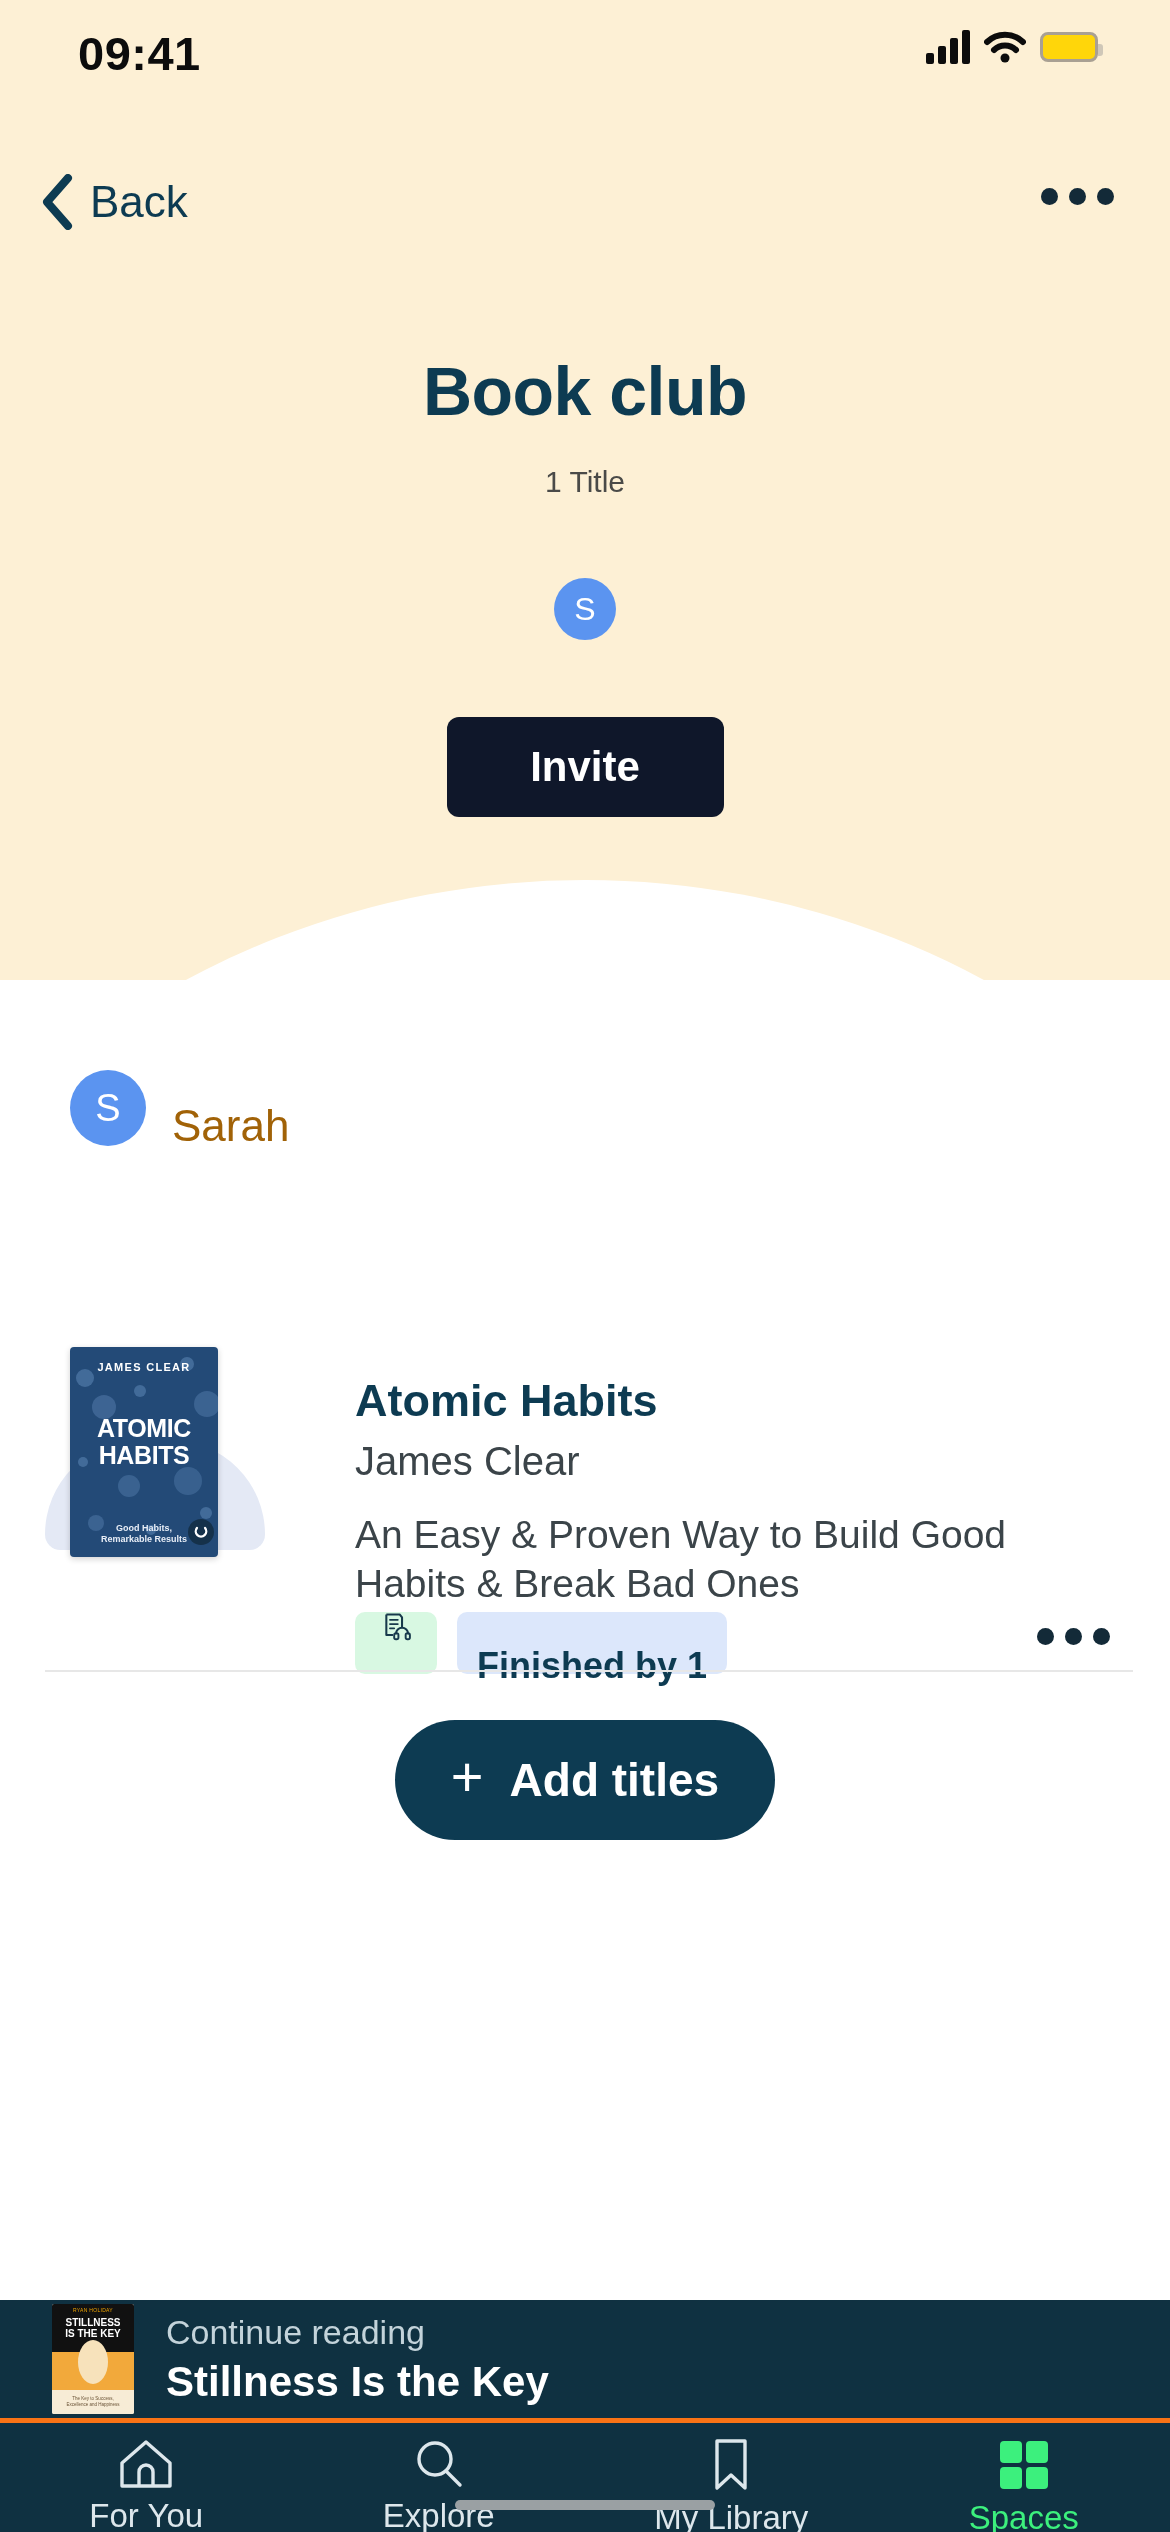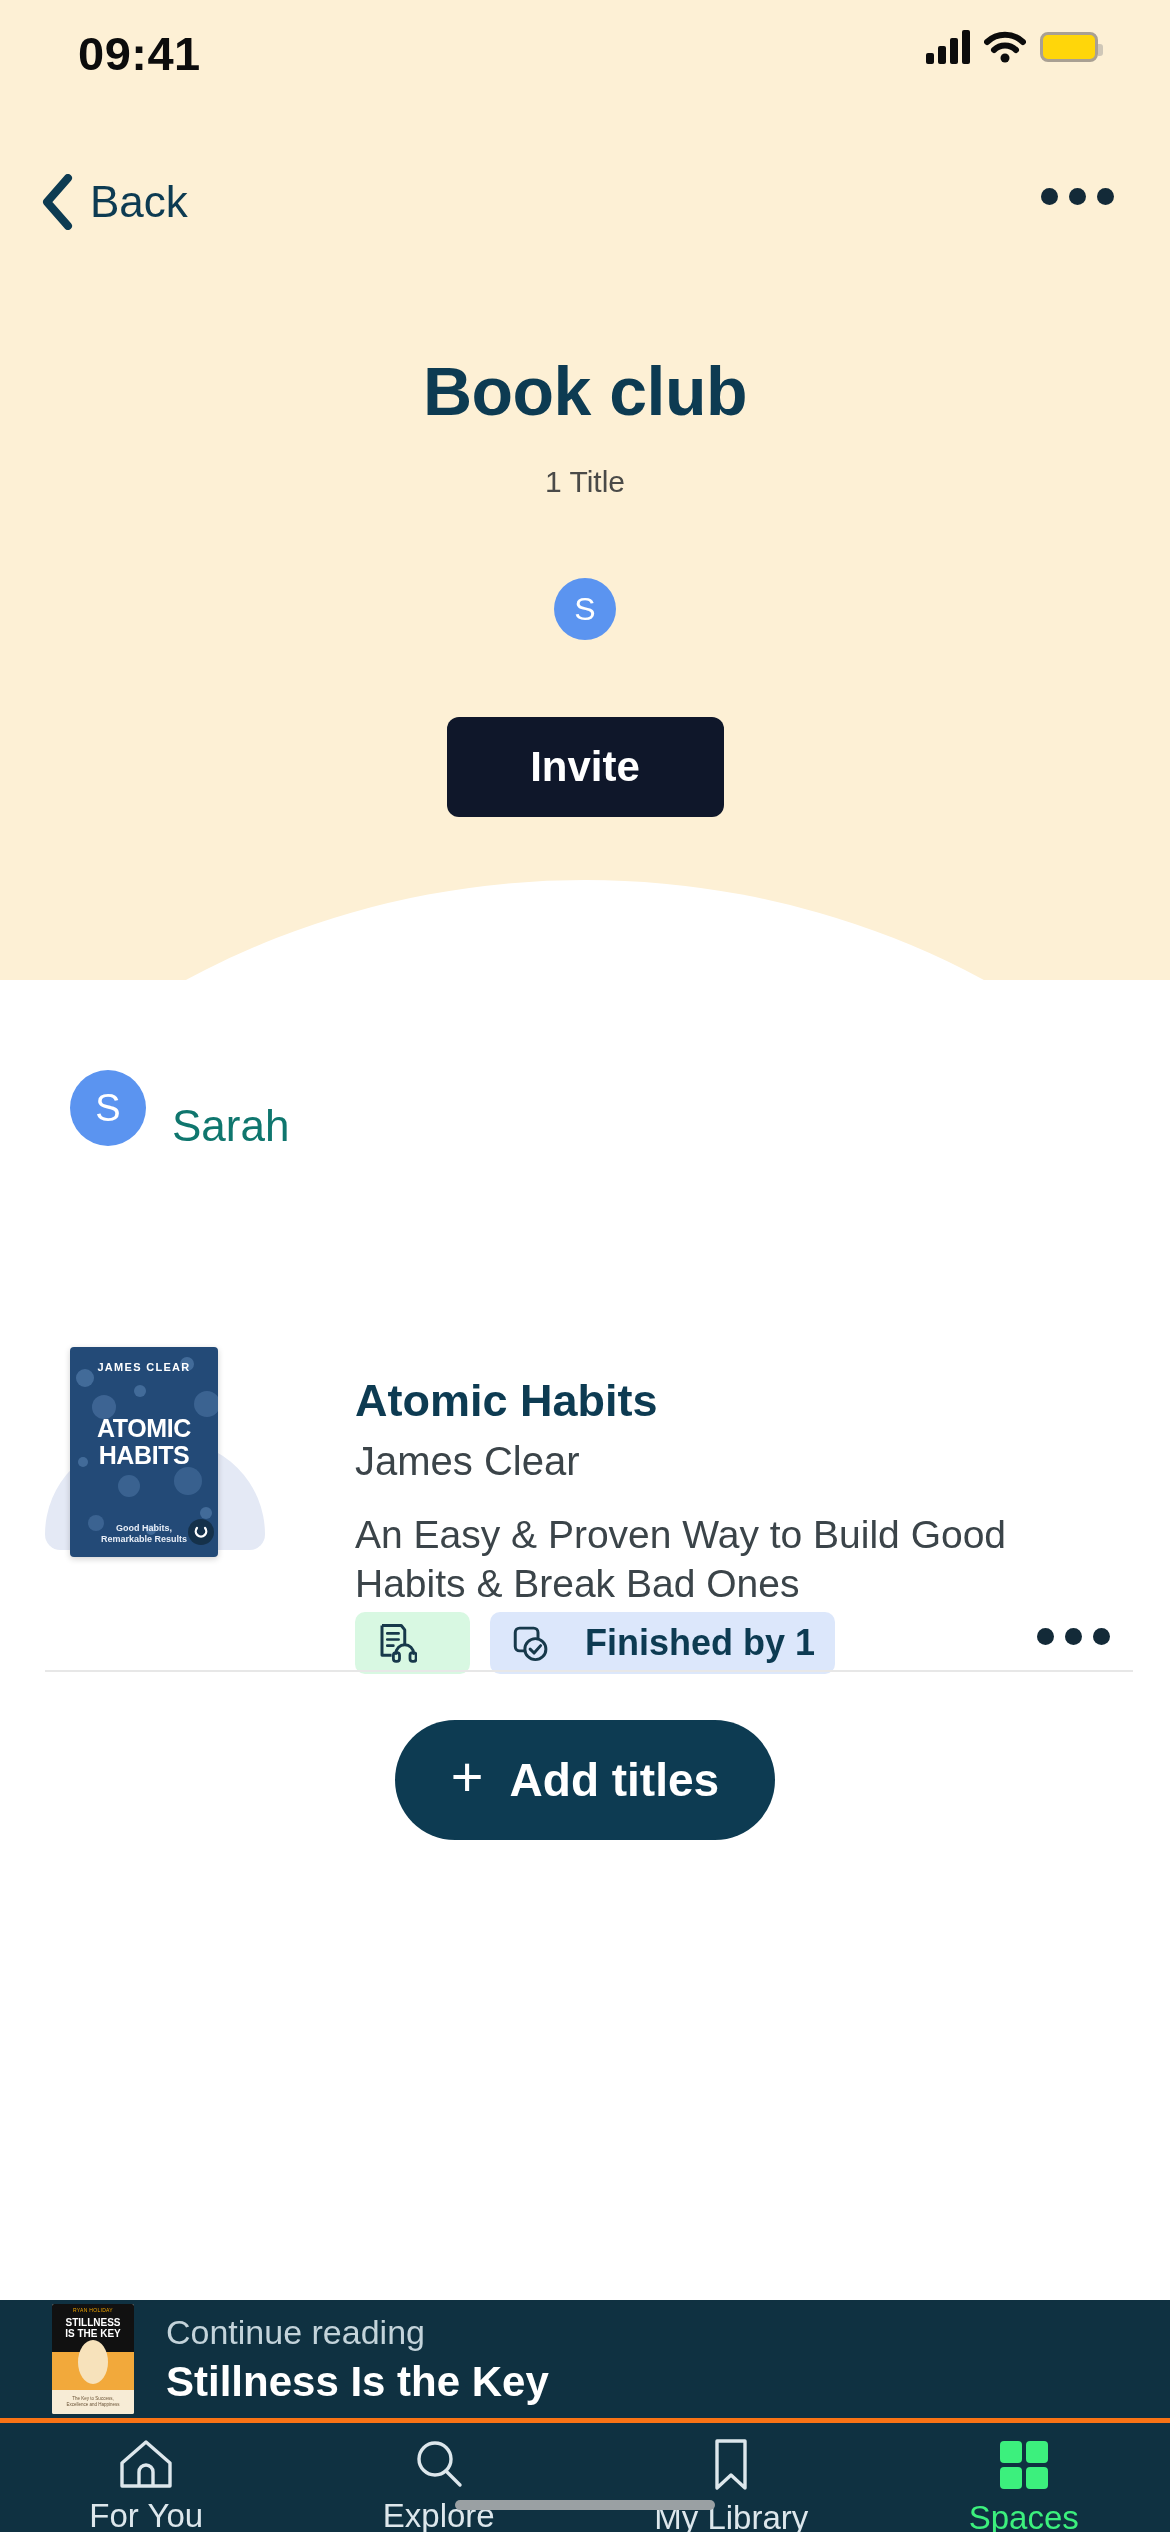--- a/index.html
+++ b/index.html
@@ -122,21 +122,21 @@
   .owner-row {
     position: absolute; left: 70px; top: 105px;
     display: flex; align-items: center; gap: 26px;
   }
   .owner-avatar {
     width: 76px; height: 76px; border-radius: 50%;
     background: #5b94f0; color: #fff;
     display: flex; align-items: center; justify-content: center;
     font-size: 38px;
   }
-  .owner-name { font-size: 44px; color: #0f766e; font-weight: 500; margin-top: 36px; }
+  .owner-name { font-size: 44px; color: #a16207; font-weight: 500; margin-top: 36px; }
 
   .note-row {
     position: absolute; left: 70px; top: 272px;
     width: 1030px; height: 80px;
   }
   .note-bar {
     position: absolute; left: 0; top: 8px;
     width: 8px; height: 62px; background: #b9bcbe; border-radius: 3px;
   }
   .note-placeholder {
@@ -192,21 +192,21 @@
   .book-title { font-size: 45px; font-weight: bold; color: #0d3b52; }
   .book-author { font-size: 40px; color: #3b4449; margin-top: 12px; }
   .book-desc { font-size: 39px; line-height: 49px; color: #3b4449; margin-top: 26px; }
 
   .badge-row {
     position: absolute; left: 355px; top: 227px;
     display: flex; align-items: center; gap: 20px;
   }
   .badge {
     display: flex; align-items: center; gap: 33px;
-    height: 62px; border-radius: 10px; padding: 0 20px; cursor: pointer;
+    height: 62px; border-radius: 10px; padding: 0 20px; cursor: pointer; flex-direction: column;
   }
   .badge.green { background: #d8f8e2; }
   .badge.blue { background: #dce7fb; }
   .badge-text { font-size: 36px; font-weight: bold; color: #0d3b52; }
   .row-dots {
     position: absolute; right: 60px; top: 243px;
     display: flex; gap: 11px; cursor: pointer;
   }
   .row-dots i { width: 17px; height: 17px; border-radius: 50%; background: #132a38; display:block;}
 

